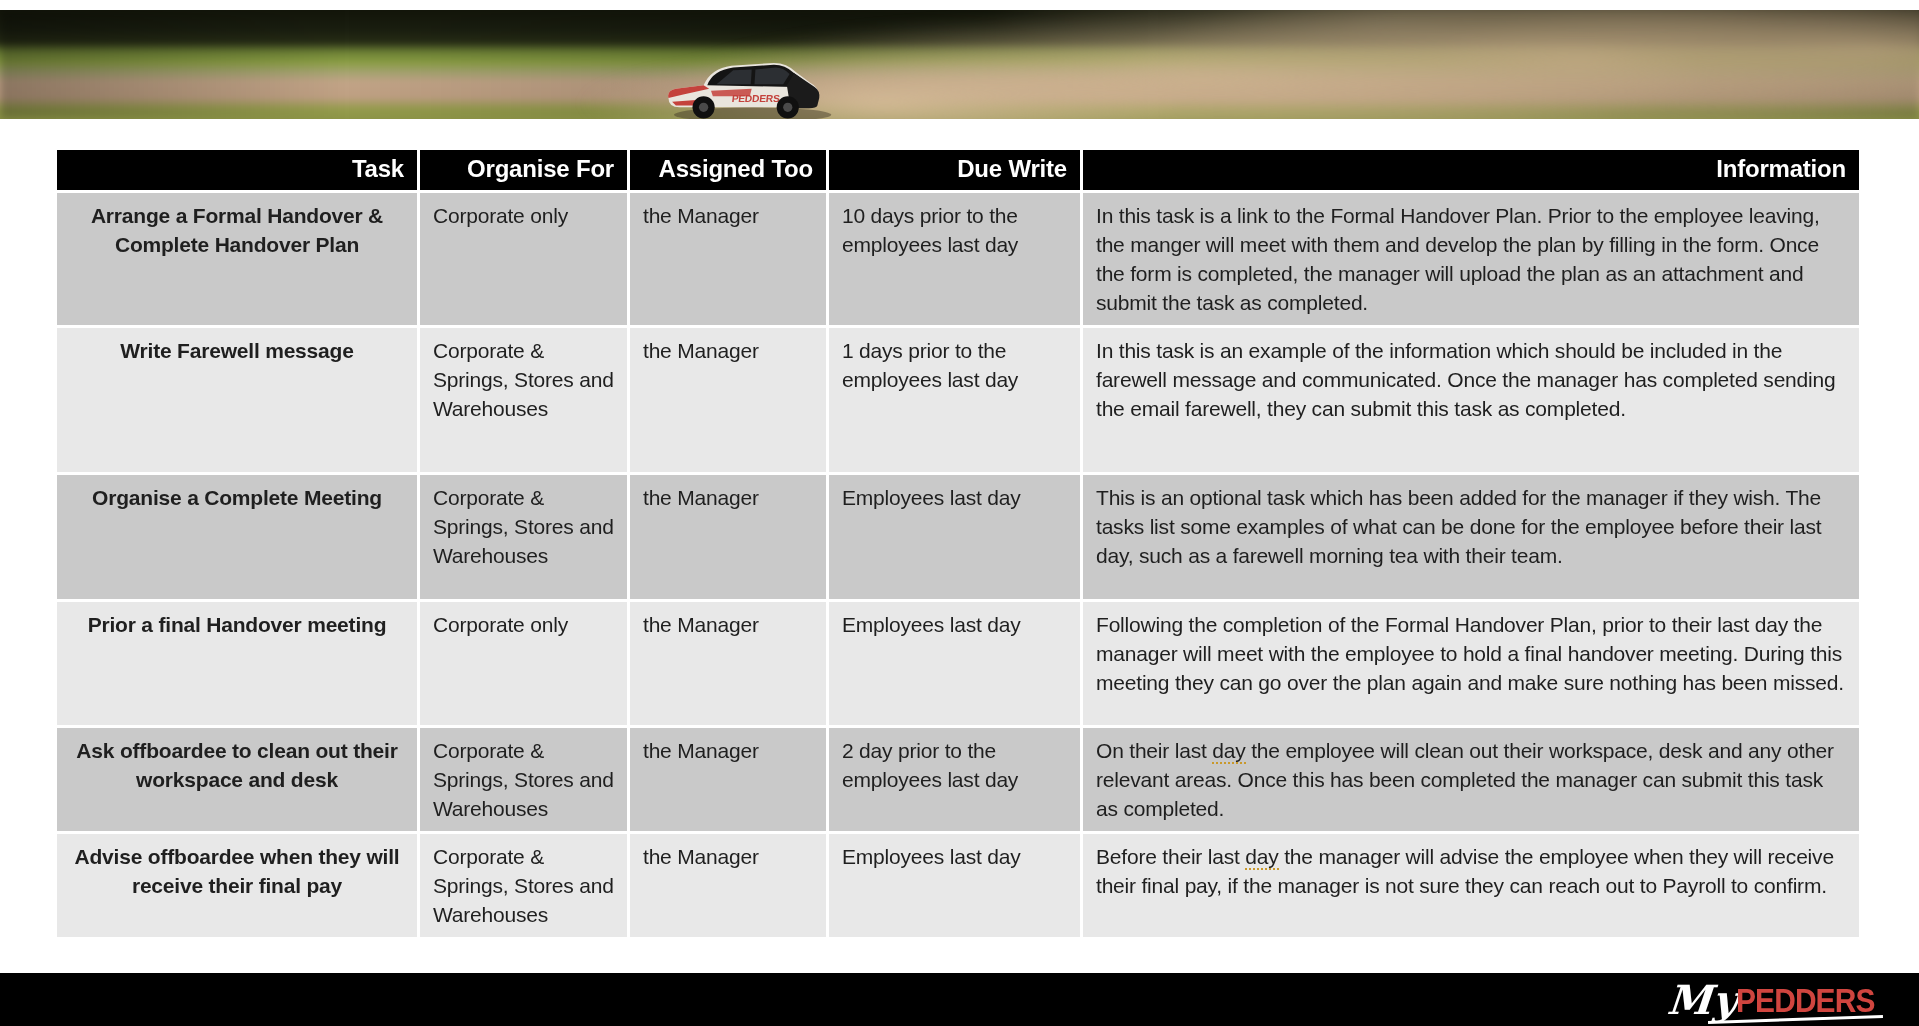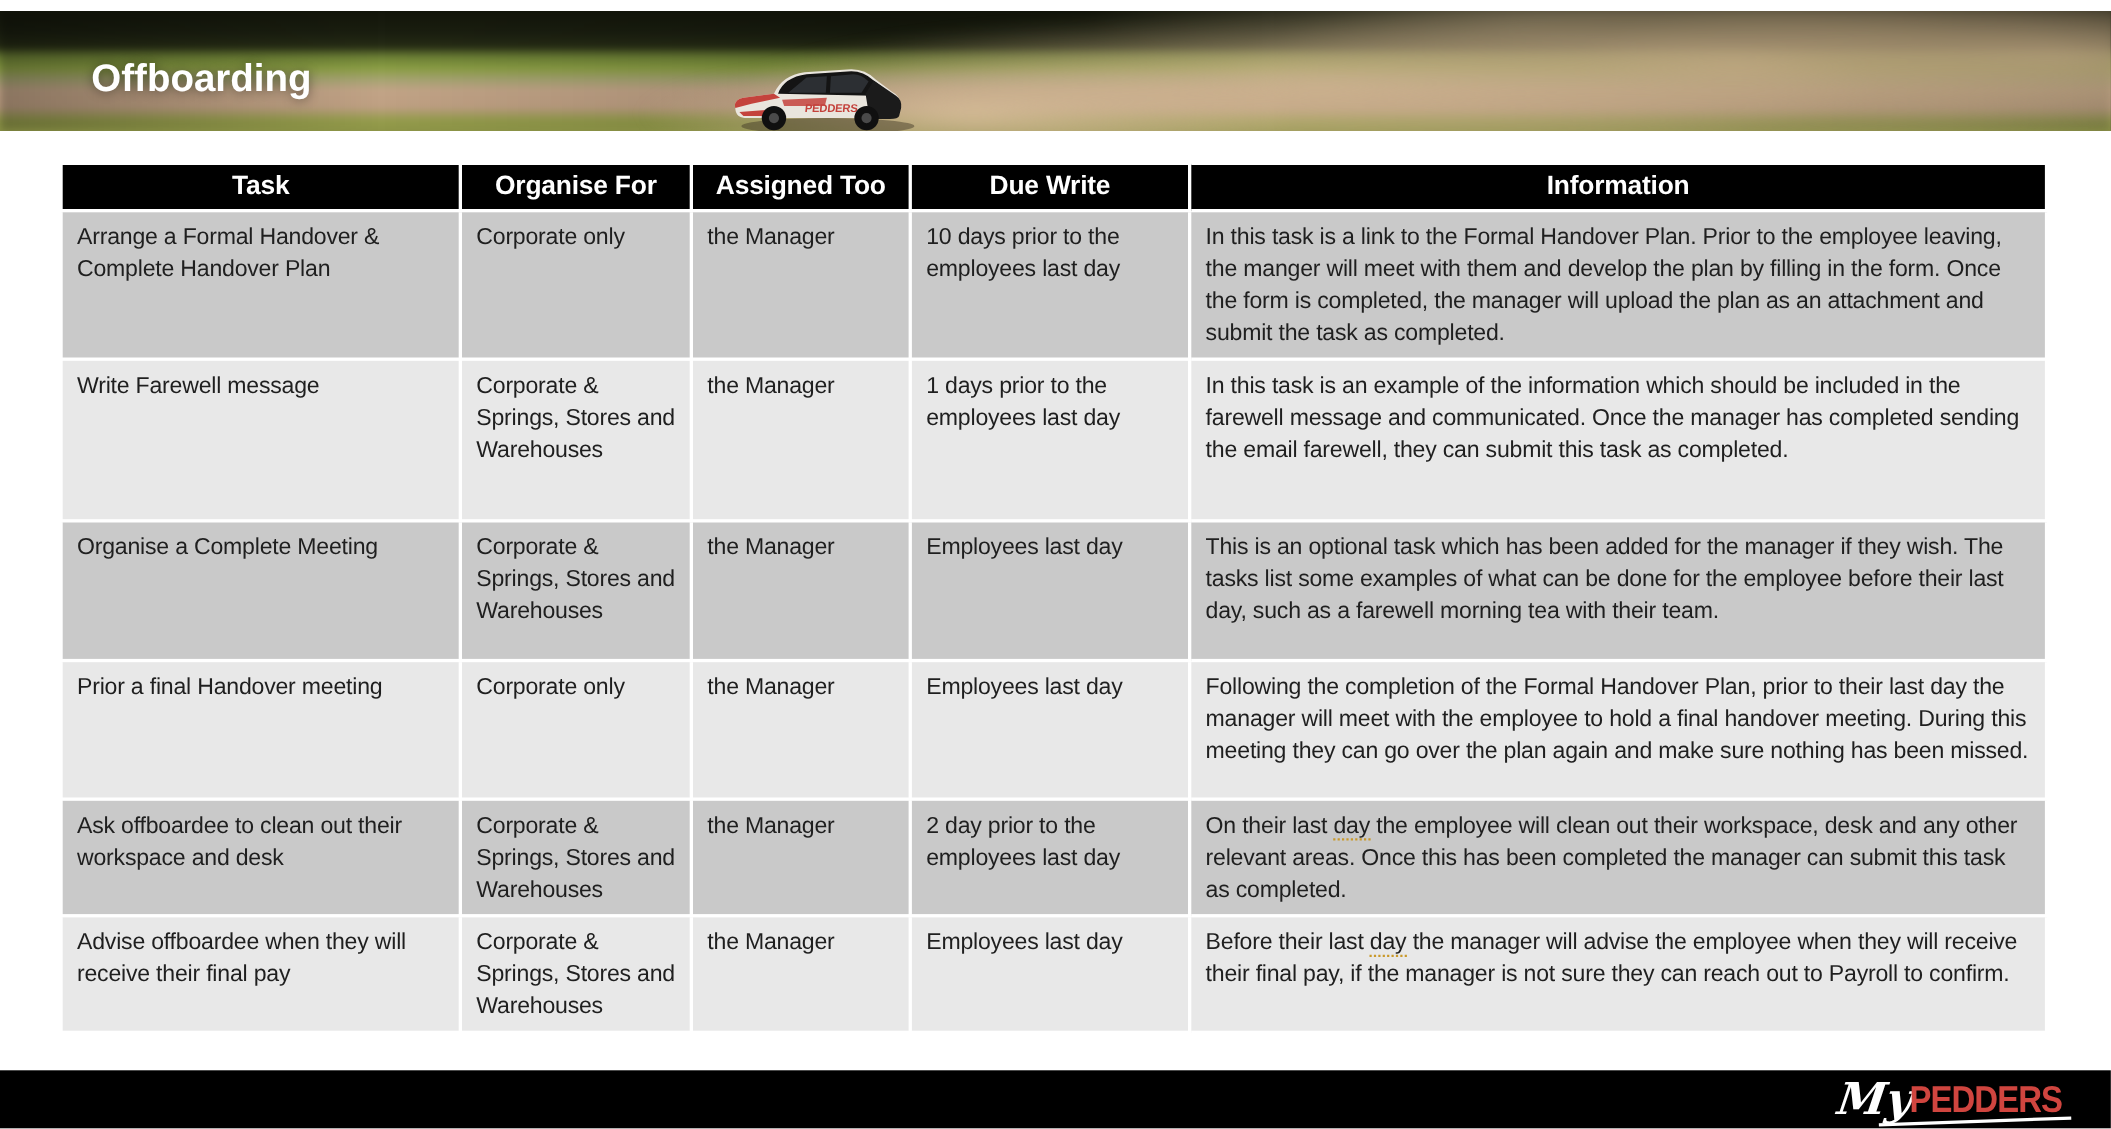--- a/index.html
+++ b/index.html
@@ -36,31 +36,31 @@
     position:absolute;left:83px;top:42px;font-size:35px;font-weight:700;color:#ffffff;
     letter-spacing:0;text-shadow:0 1px 10px rgba(0,0,0,.45);
   }
 
   
   .doc-table{
     position:absolute;left:54px;top:147px;width:1805px;
     border-collapse:collapse;table-layout:fixed;
   }
   .doc-table th{
-    background:var(--header_bg);color:#ffffff;text-align:center;
+    background:var(--header_bg);color:#ffffff;text-align:right;
     font-size:24px;font-weight:700;height:43px;padding:2px 13px 4px 13px;
     border:3px solid #ffffff;letter-spacing:-0.2px;
   }
   .doc-table td{
     vertical-align:top;padding:8px 13px;font-size:21px;line-height:29px;
     border:3px solid #ffffff;color:var(--text_dark);
   }
   .doc-table tr.dark td{background:var(--row_dark);}
   .doc-table tr.light td{background:var(--row_light);}
-  .doc-table td.task{font-weight:400;}
+  .doc-table td.task{font-weight:700;text-align:center;}
   tr.r1{height:131px;} tr.r2{height:147px;} tr.r3{height:127px;}
   tr.r4{height:126px;} tr.r5{height:99px;} tr.r6{height:99px;}
   .gold-u{border-bottom:2px dotted var(--proofing_gold);}
 
   
   .footer{position:absolute;left:0;top:973px;width:1919px;height:53px;background:#000000;}
   .logo{position:absolute;right:26px;top:2px;height:49px;display:flex;align-items:center;}
   .logo-my{
     font-family:"DejaVu Serif",serif;font-style:italic;font-weight:700;
     color:#ffffff;font-size:40px;transform:skewX(-8deg);line-height:1;margin-right:-2px;
@@ -88,21 +88,20 @@
     <path d="M108,21 L130,19 Q138,19 145,26 L138,37 L107,37 Z" fill="#2c2f33"></path>
     <path d="M14,52 Q12,44 22,42 L52,38 L58,42 L30,48 Z" fill="#c4423c"></path>
     <path d="M18,56 L44,54 L44,60 L22,60 Z" fill="#c4423c"></path>
     <path d="M60,44 L104,42 L102,50 L62,50 Z" fill="#c4423c" opacity=".85"></path>
     <text x="88" y="56" font-size="11" font-weight="bold" fill="#c4423c" font-family="Liberation Sans,sans-serif" transform="skewX(-6)">PEDDERS</text>
     <circle cx="52" cy="62" r="12" fill="#101010"></circle>
       <circle cx="52" cy="62" r="5" fill="#4a4a4a"></circle>
     <circle cx="143" cy="62" r="12" fill="#101010"></circle>
       <circle cx="143" cy="62" r="5" fill="#4a4a4a"></circle>
   </svg>
-  <div class="page-title">Offboarding</div>
 </div>
 
 <table class="doc-table">
   <colgroup>
       <col style="width:363px">
       <col style="width:210px">
       <col style="width:199px">
       <col style="width:254px">
       <col style="width:779px">
     </colgroup>

